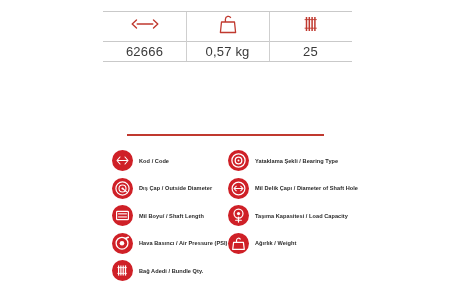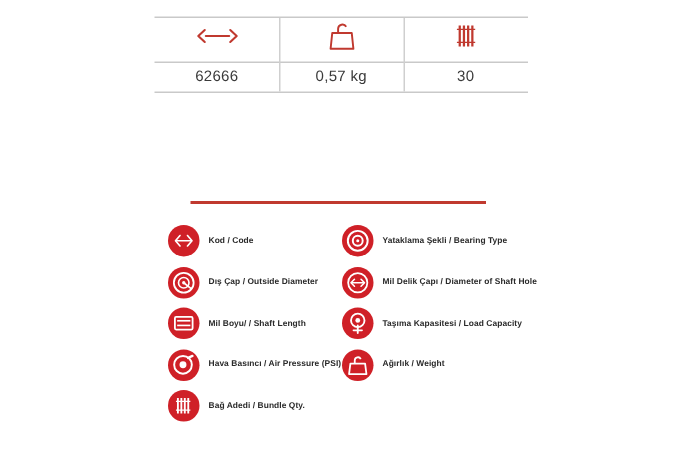--- a/index.html
+++ b/index.html
@@ -73,21 +73,21 @@
     width: 1px;
     height: 49px;
     background: #cfcfcf;
   }
   .vdiv.v1 { left: 186px; }
   .vdiv.v2 { left: 269px; }
 
   .hdr-row td { height: 30px; }
   .val-row td {
     height: 20px;
-    font-size: 10px;
+    font-size: 13px;
     color: #3a3a3a;
     letter-spacing: 0.2px;
   }
 
   
   .thicon {
     display: inline-block;
     line-height: 0;
   }
 
@@ -190,21 +190,21 @@
                 <path d="M4.6 13.2 L16.8 13.2"></path>
               </g>
             </g>
           </svg>
         </span>
       </td>
     </tr>
     <tr class="val-row">
       <td>62666</td>
       <td>0,57 kg</td>
-      <td>30</td>
+      <td>25</td>
     </tr>
   </tbody>
     </table>
 
   <div id="legend-divider"></div>
 
   <div id="legend">
 
     <div class="legend-col left">
 

